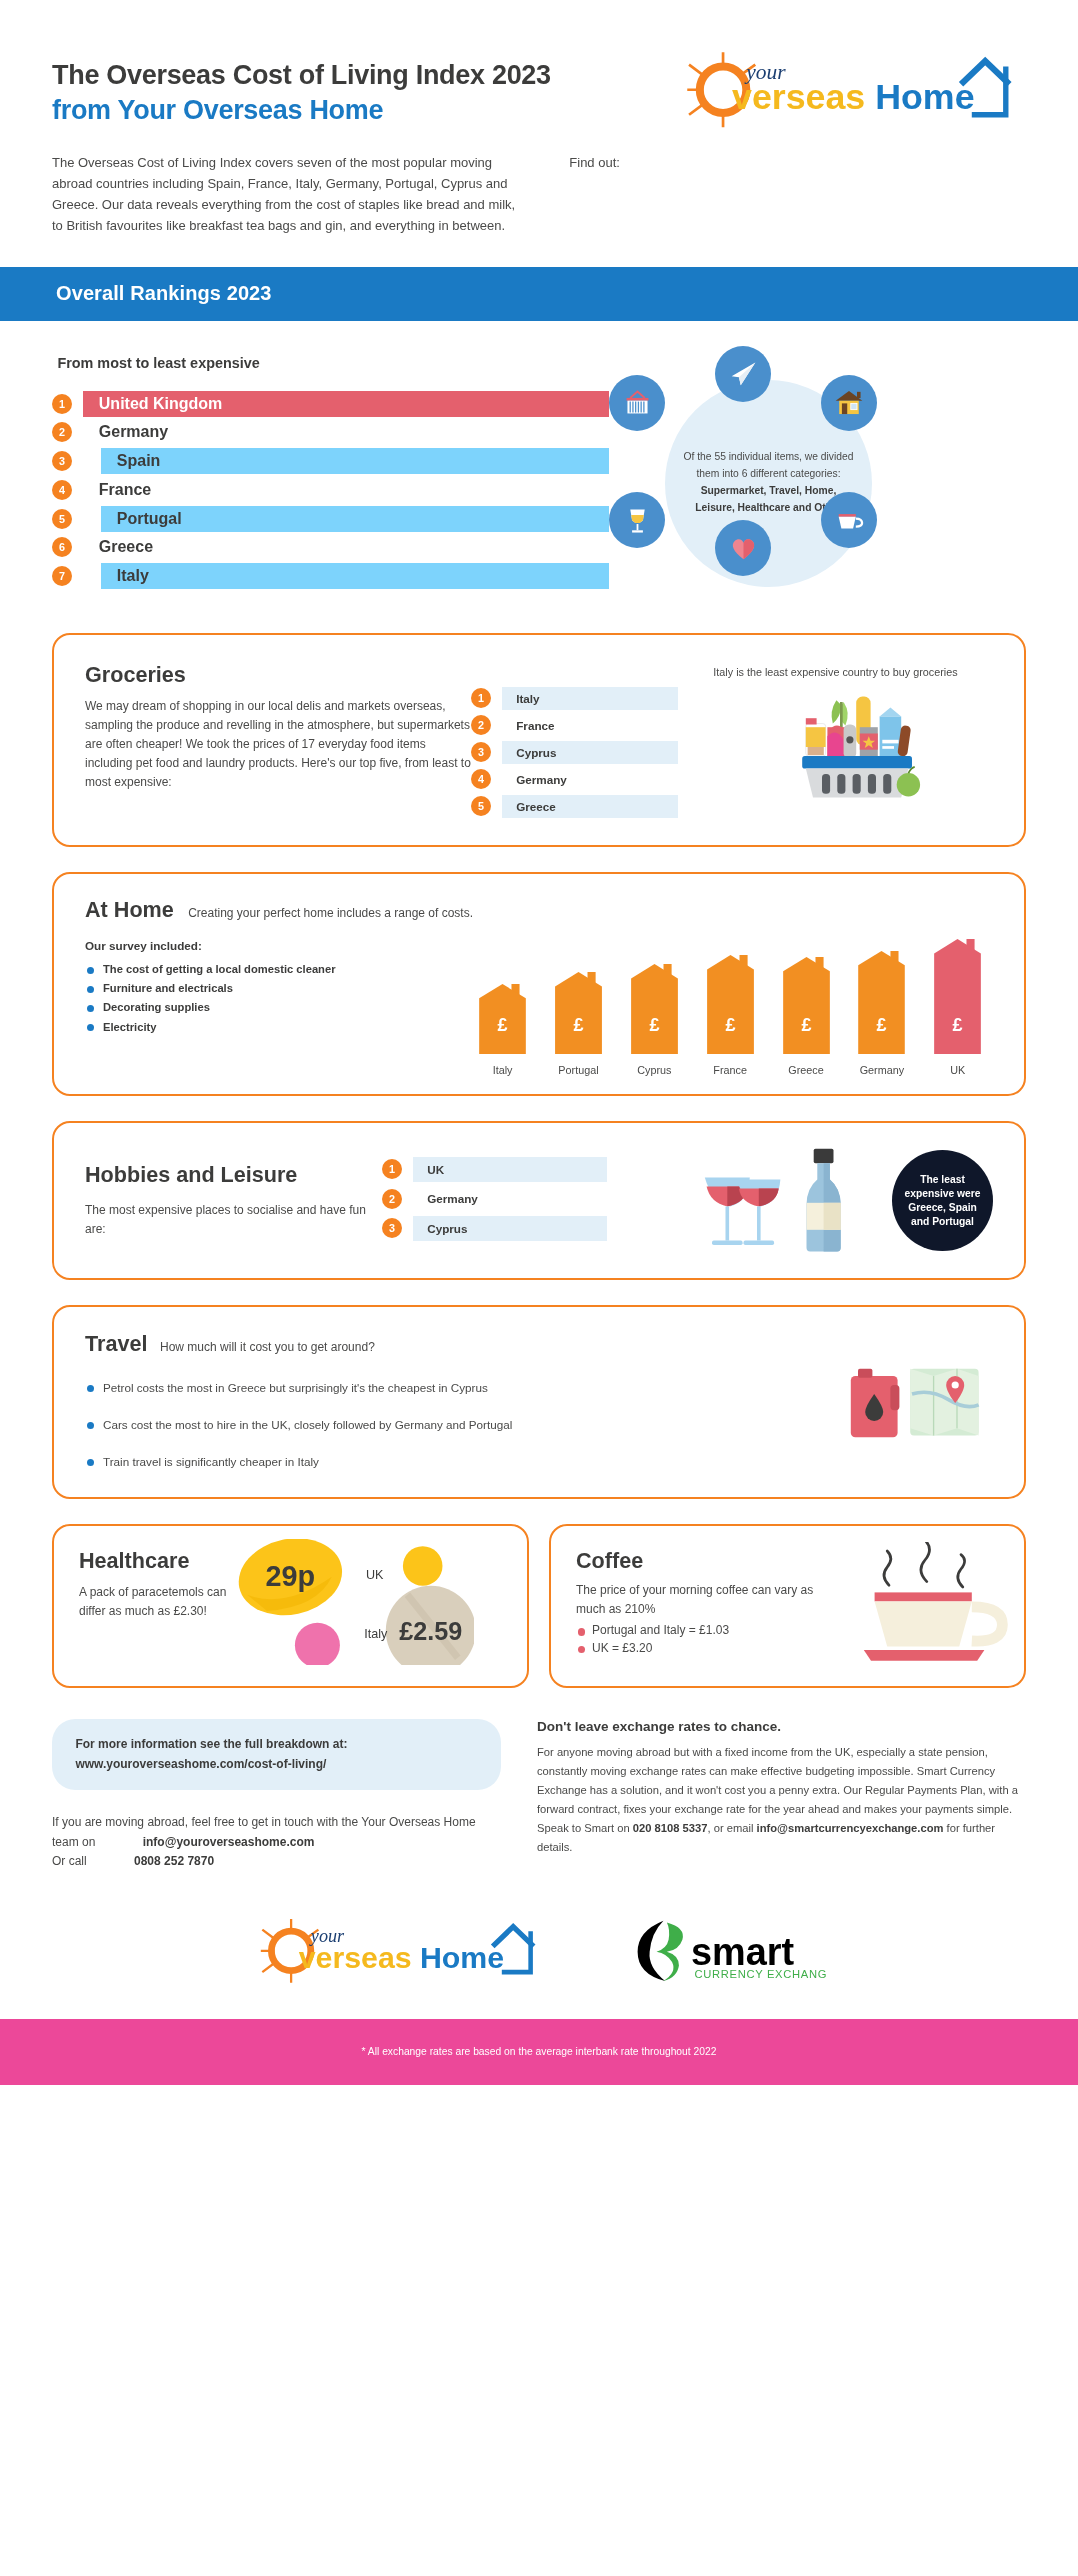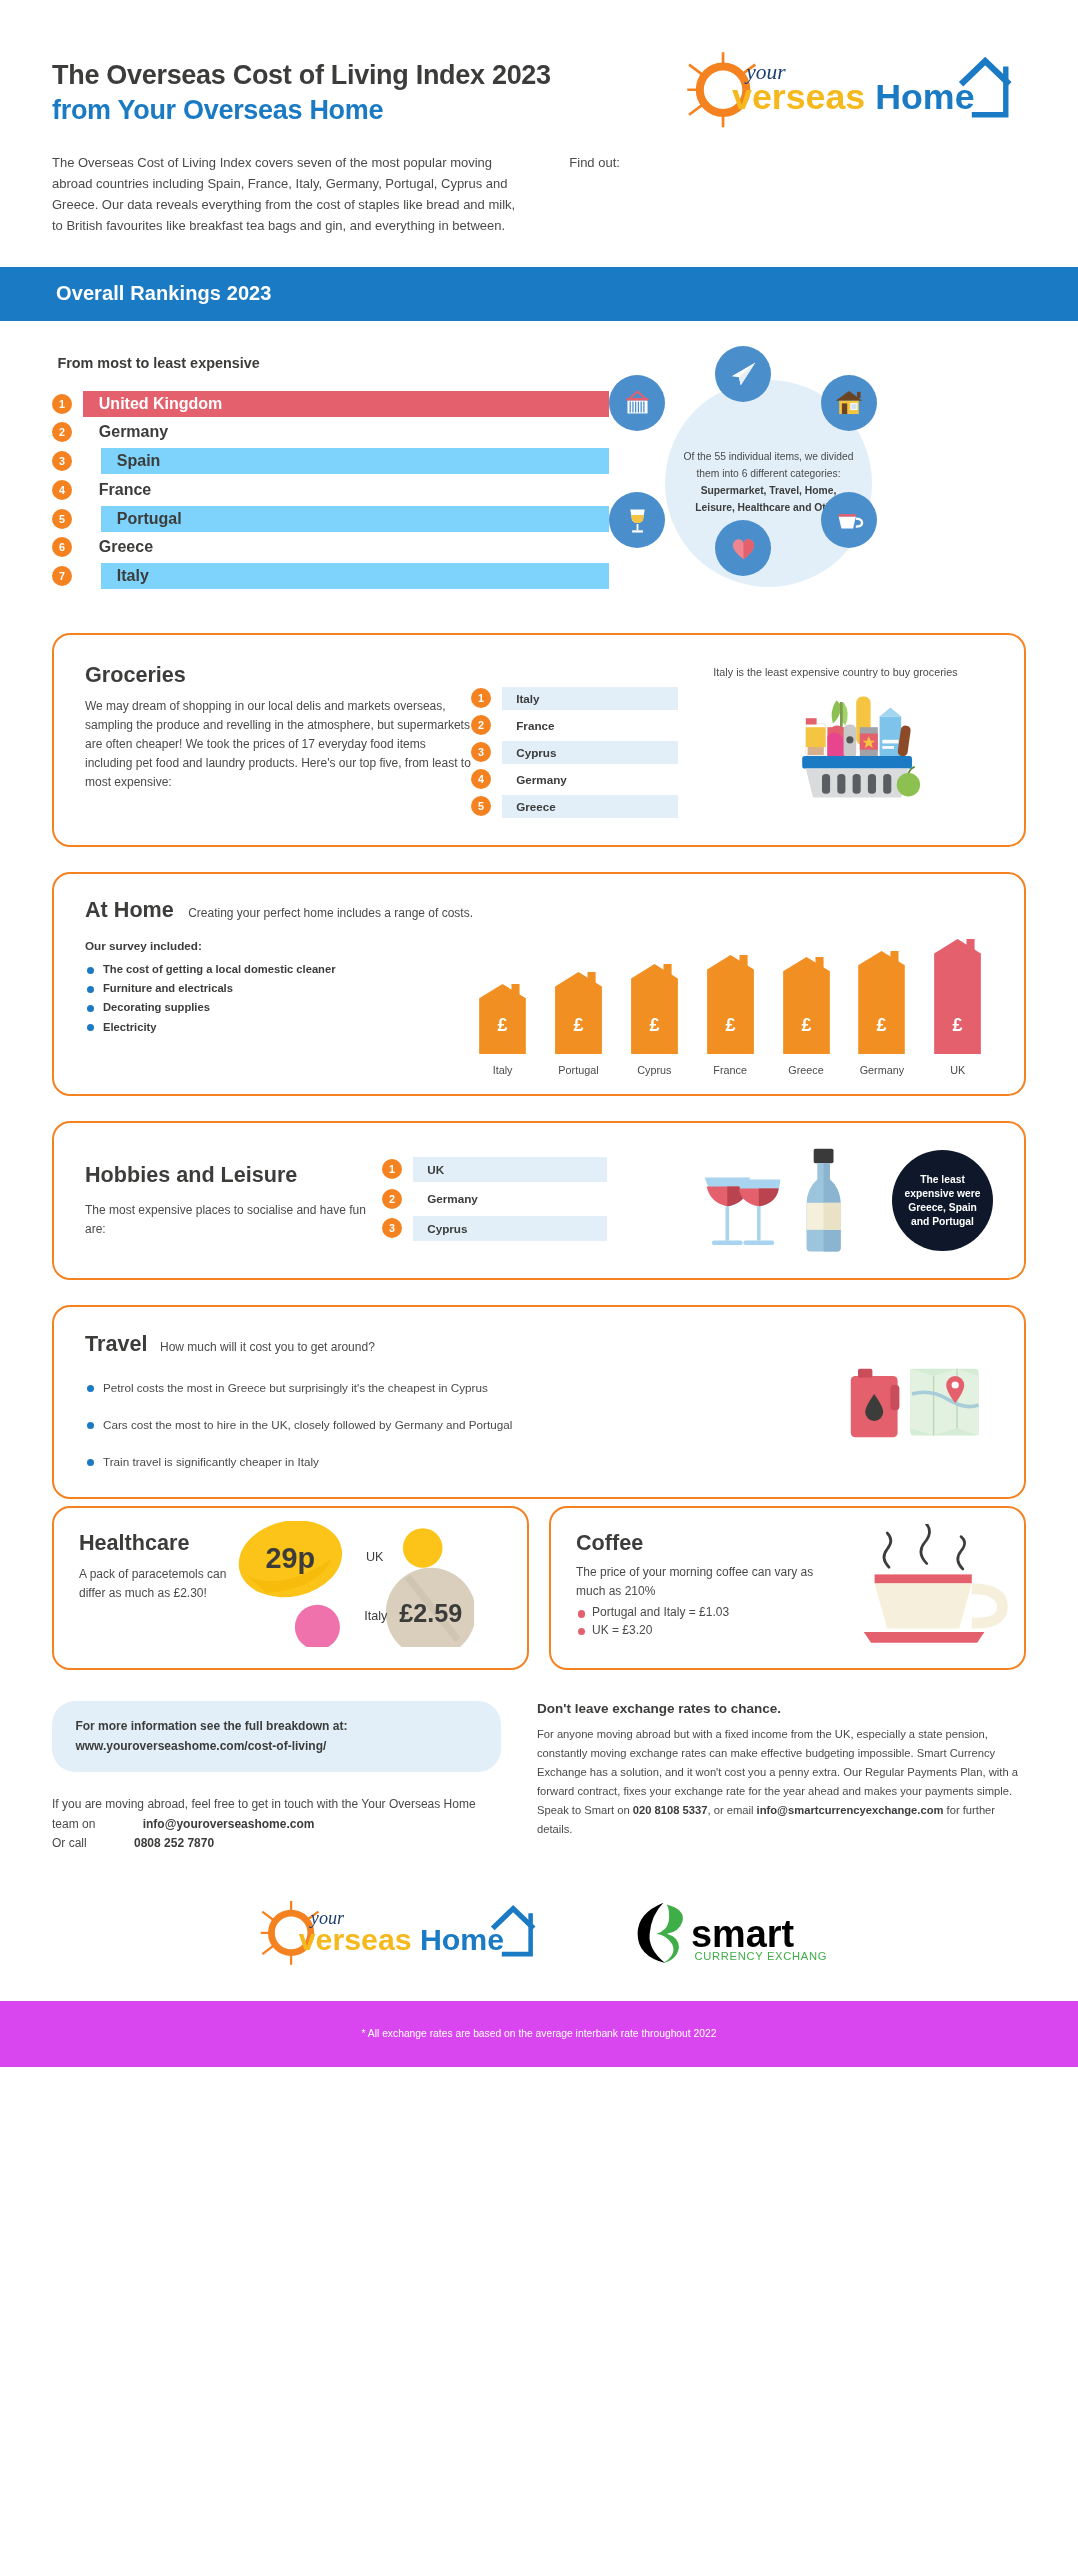--- a/index.html
+++ b/index.html
@@ -135,21 +135,21 @@
   
   .sec-travel { margin-top: 25px; padding: 23.4px 31px 21.6px 31px; display: flex; }
   .travel-left { flex: 1; }
   .travel-head { display: flex; align-items: baseline; gap: 12.6px; margin-bottom: 12.6px; }
   ul.travel { list-style: none; }
   ul.travel li { position: relative; padding-left: 18px; font-size: 11.7px; color: #4a4a49; margin-bottom: 8px; margin-top: 24px; }
   ul.travel li::before { content: ""; position: absolute; left: 1.8px; top: 4.5px;
     width: 7.2px; height: 7.2px; border-radius: 50%; background: #1a7ac4; }
 
   
-  .two-col { display: flex; gap: 20px; margin: 7px 52px 0 52px; }
+  .two-col { display: flex; gap: 20px; margin: 25px 52px 0 52px; }
   .card2 { border: 2.2px solid #f58220; border-radius: 18px; background: #fff;
     flex: 1; padding: 21.6px 25px; display: flex; overflow: hidden; position: relative; }
   .hc-left { width: 157px; }
   .hc-left .card-title { margin-bottom: 9px; }
   .hc-text { font-size: 12px; line-height: 1.6; color: #4a4a49; }
   .hc-graphic { flex: 1; position: relative; height: 117px; }
   .cf-left { width: 261px; }
   .cf-left .card-title { margin-bottom: 7.2px; }
   ul.coffee { list-style: none; margin-top: 3.6px; }
   ul.coffee li { position: relative; padding-left: 16px; font-size: 12px; color: #4a4a49; margin-bottom: 3.6px; }
@@ -165,21 +165,21 @@
   .contact b { color: #3c3c3b; margin-left: 44px; }
   .footer-right { flex: 1; }
   .footer-right h3 { font-size: 13.5px; font-weight: bold; color: #3c3c3b; margin-bottom: 9px; }
   .footer-right p { font-size: 11.2px; line-height: 1.68; color: #4a4a49; }
   .footer-right p b { color: #3c3c3b; }
 
   .logos { display: flex; align-items: center; justify-content: center; gap: 81px;
     margin-top: 41px; padding-bottom: 31px; }
   .logo-smart { width: 198px; height: 72px; }
 
-  .blue-footer { background: #d946ef; height: 66px; display: flex; align-items: center;
+  .blue-footer { background: #ec4899; height: 66px; display: flex; align-items: center;
     justify-content: center; }
   .blue-footer span { color: #fff; font-size: 10.3px; }
 </style>
 </head>
 <body>
 
 <div class="page">
 
   <div class="header">
     <div class="header-titles">

